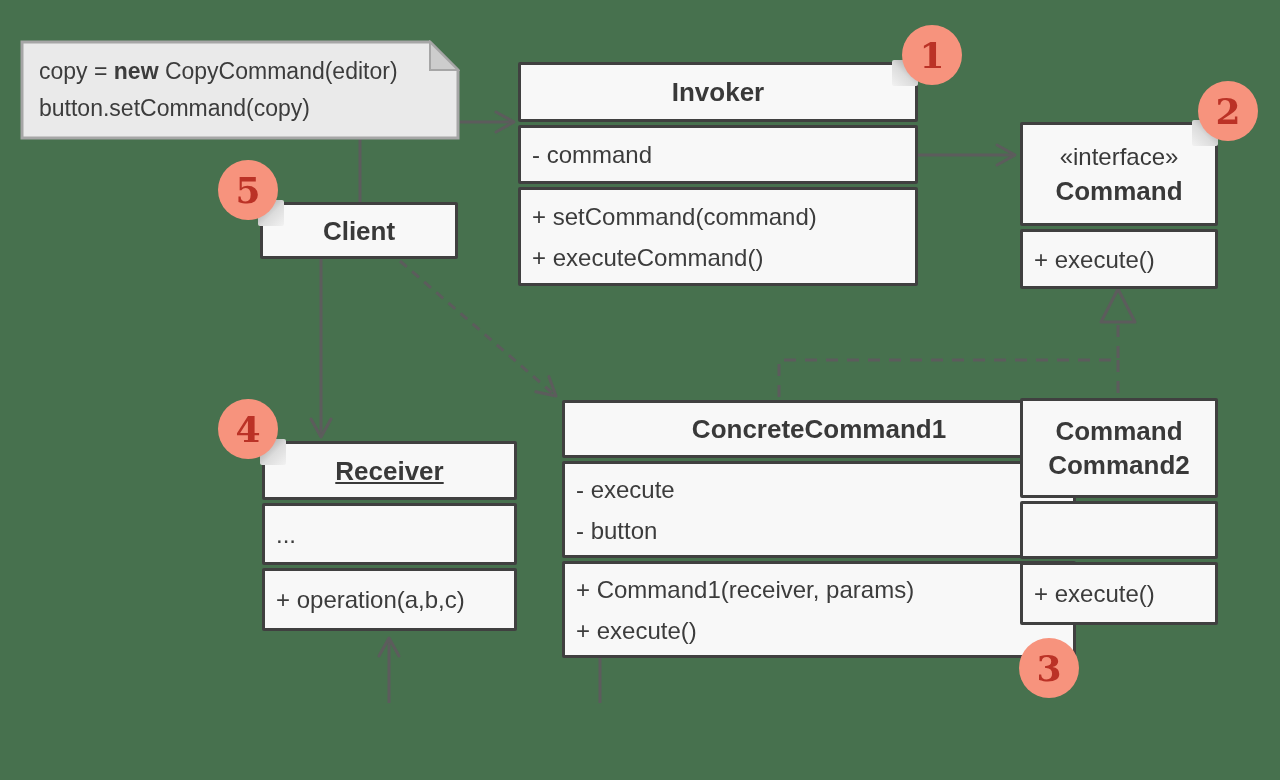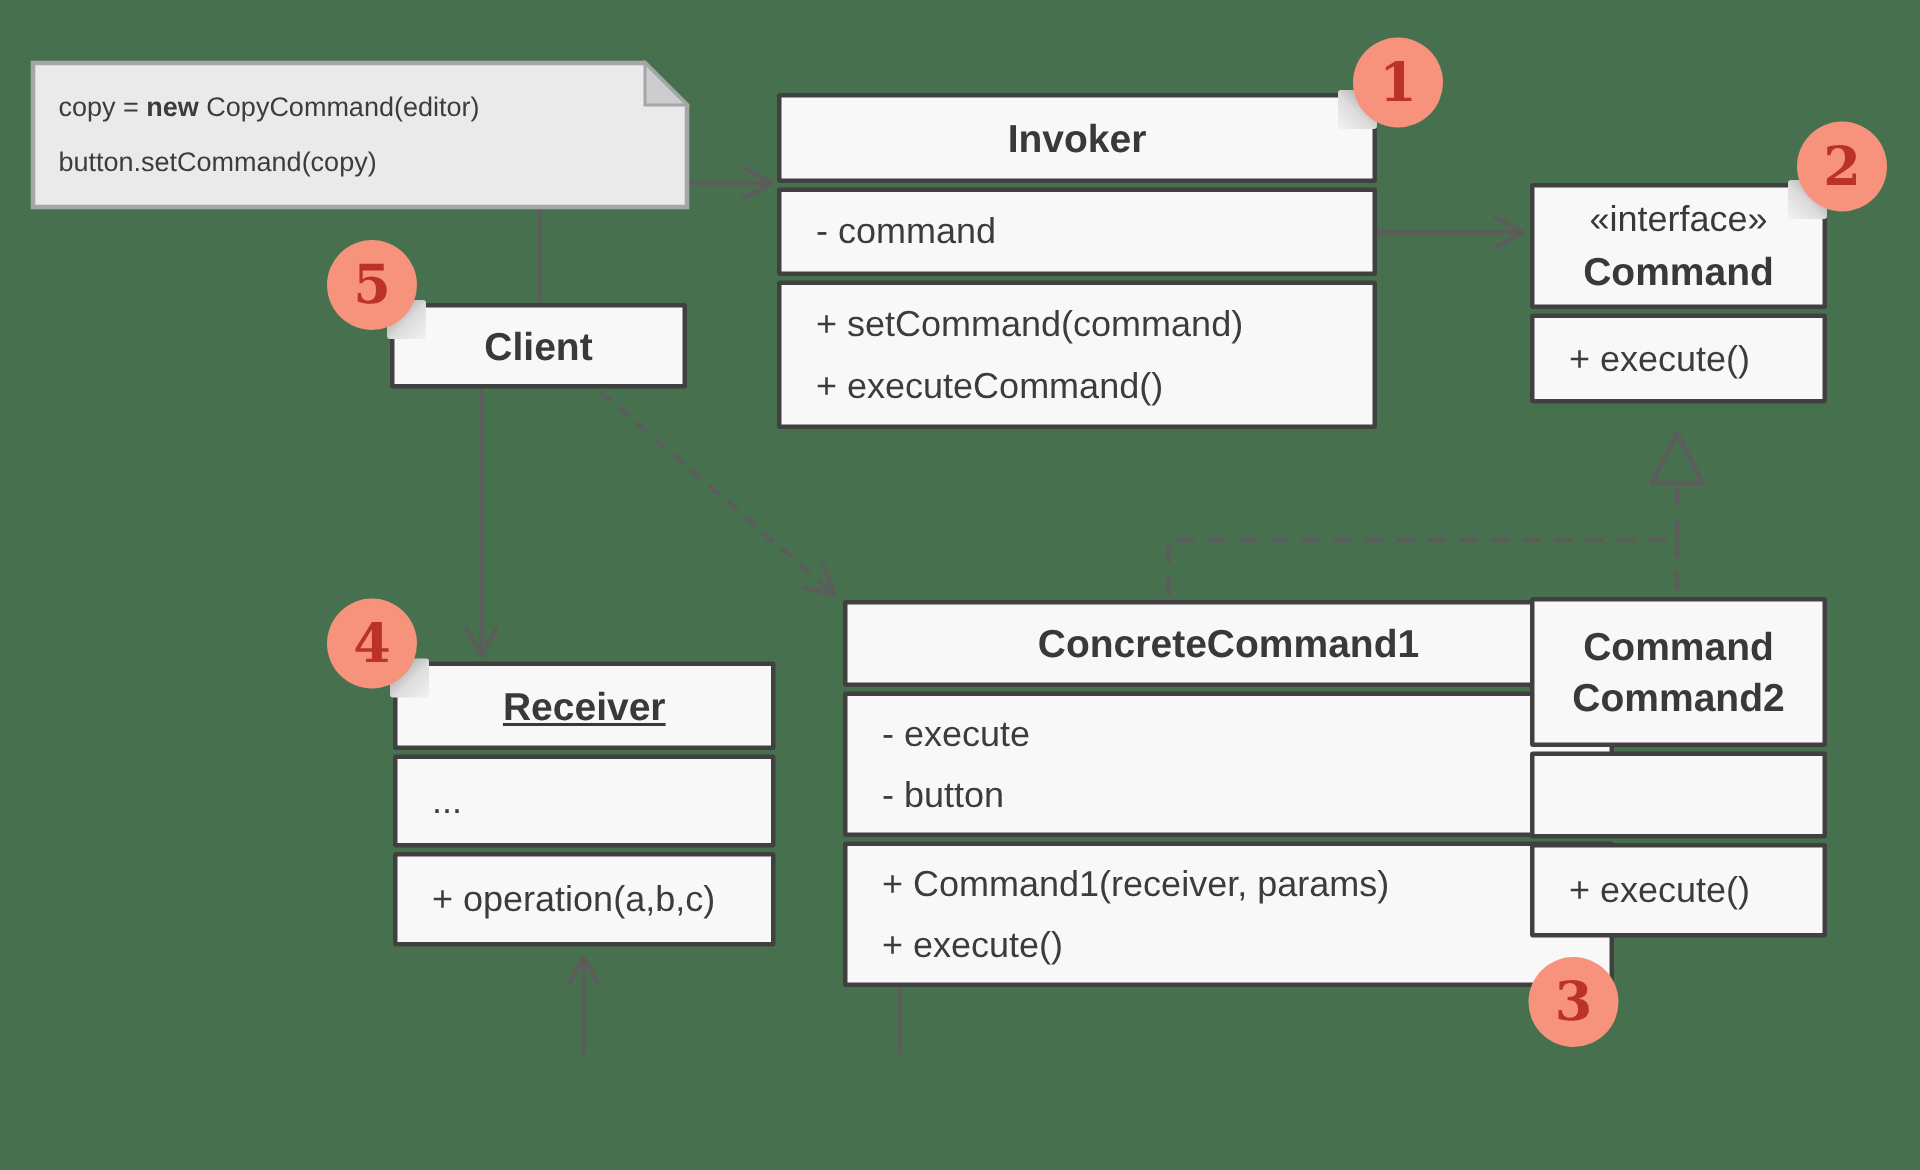--- a/index.html
+++ b/index.html
@@ -6,40 +6,40 @@
   .canvas{position:relative;width:1280px;height:780px;background:#47714e;overflow:hidden;
           font-family:"Liberation Sans","DejaVu Sans",sans-serif;color:#3c3c3c;}
   
   svg.connectors{position:absolute;left:0;top:0;z-index:1;}
   svg.connectors path{stroke:#5c5c5c;stroke-width:3;fill:none;}
   
   .uml-class{position:absolute;z-index:2;display:flex;flex-direction:column;gap:3px;}
   .comp{background:#f8f8f8;border:3px solid #404040;border-radius:2px;box-sizing:border-box;
         display:flex;flex-direction:column;justify-content:center;font-size:24px;}
   .comp.name{align-items:center;font-weight:bold;font-size:26px;color:#393939;text-align:center;line-height:34px;}
-  .comp .line{padding-left:23px;line-height:41px;}
+  .comp .line{padding-left:11px;line-height:41px;}
   .stereotype{font-weight:normal;font-size:24px;}
   
   .invoker{left:518px;top:62px;width:400px;}
   .invoker .c1{height:60px;} .invoker .c2{height:59px;} .invoker .c3{height:99px;}
   .command{left:1020px;top:122px;width:198px;}
-  .command .c1{height:84px;} .command .c2{height:60px;}
+  .command .c1{height:104px;} .command .c2{height:60px;}
   .client{left:260px;top:202px;width:198px;}
   .client .c1{height:57px;}
   .receiver{left:262px;top:441px;width:255px;}
   .receiver .c1{height:59px;text-decoration:underline;} .receiver .c2{height:62px;} .receiver .c3{height:63px;}
   .cc1{left:562px;top:400px;width:514px;}
   .cc1 .c1{height:58px;} .cc1 .c2{height:97px;} .cc1 .c3{height:97px;}
   .cc2{left:1020px;top:398px;width:198px;}
   .cc2 .c1{height:100px;} .cc2 .c2{height:58px;} .cc2 .c3{height:63px;}
   
   .note{position:absolute;z-index:2;}
   .note svg{position:absolute;left:0;top:0;}
   .note .note-text{position:absolute;left:0;top:0;width:100%;height:100%;box-sizing:border-box;
-                   font-size:18px;color:#3c3c3c;}
+                   font-size:23px;color:#3c3c3c;}
   .note1{left:20px;top:40px;width:440px;height:100px;}
   .note1 .note-text{padding:13px 0 0 19px;line-height:37px;}
   .note2{left:343px;top:700px;width:345px;height:62px;}
   .note2 .note-text{padding:15px 0 0 19px;line-height:30px;}
   
   .curl{position:absolute;z-index:3;width:26px;height:26px;}
   .curl.tl{background:linear-gradient(135deg,#8f8f8f 0%,#dcdcdc 55%,#f2f2f2 100%);border-radius:14px 2px 2px 2px;}
   .curl.tr{background:linear-gradient(225deg,#8f8f8f 0%,#dcdcdc 55%,#f2f2f2 100%);border-radius:2px 14px 2px 2px;}
   
   .badge{position:absolute;z-index:4;width:60px;height:60px;border-radius:50%;

